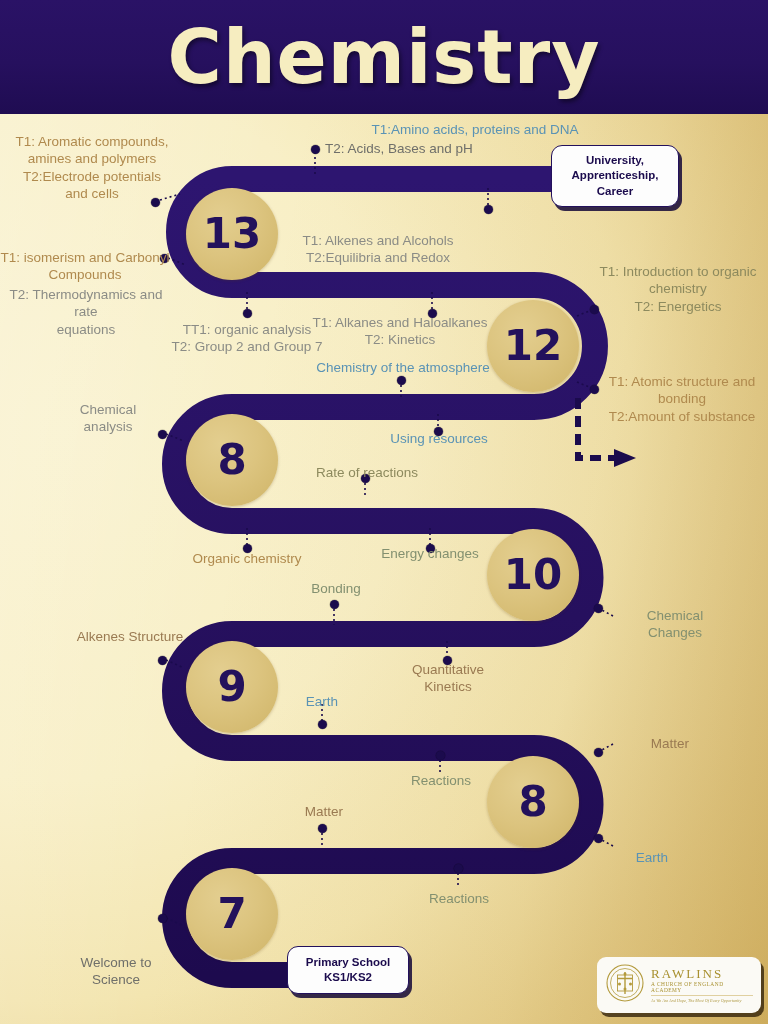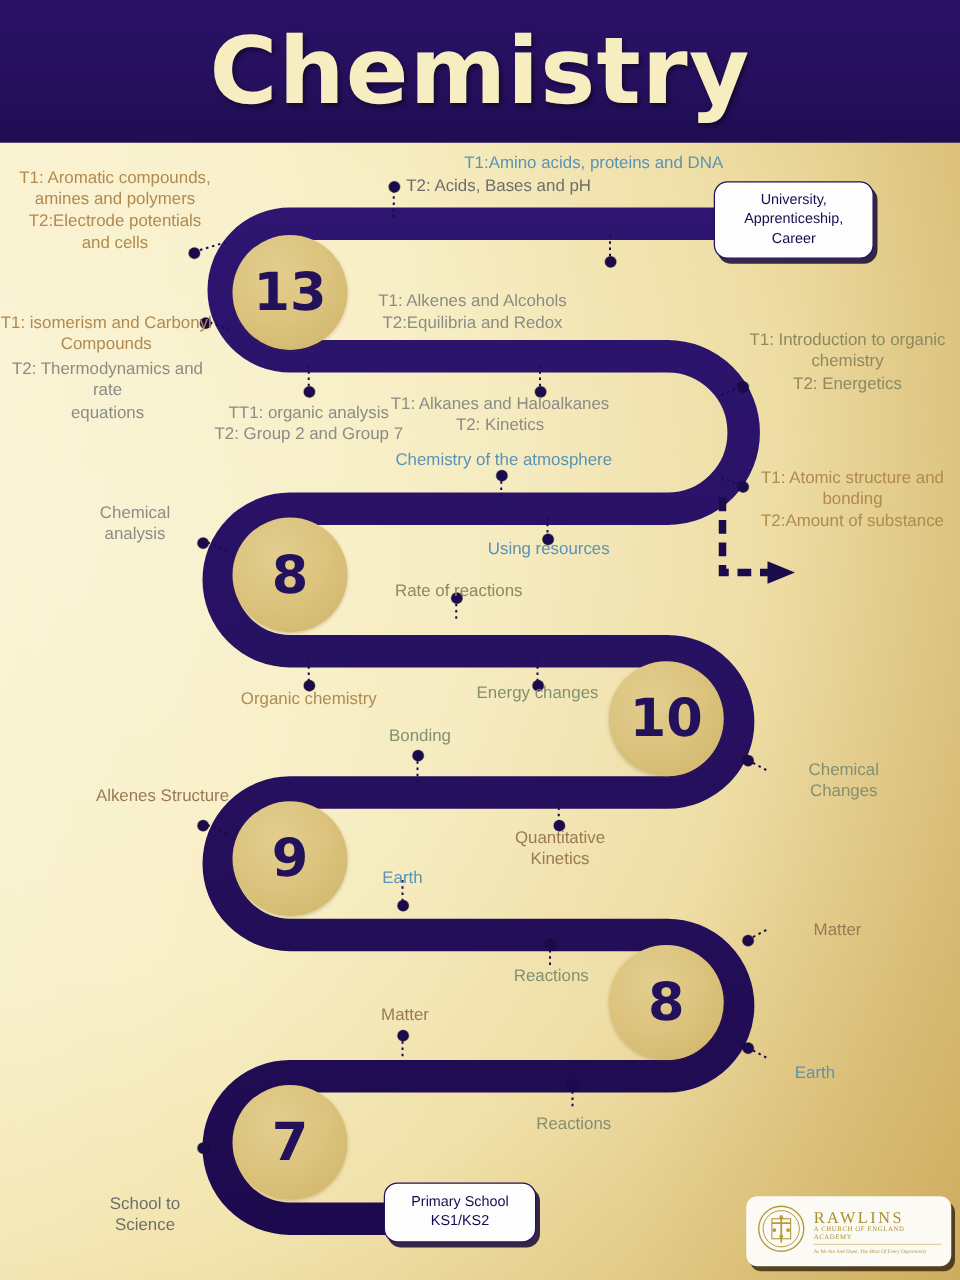--- a/index.html
+++ b/index.html
@@ -77,25 +77,25 @@
   .ta-l{text-align:left;}
 
   
   .callout{
     position:absolute;z-index:7;
     background:#fdfdfd;
     border:1.6px solid #23115c;
     border-radius:11px;
     color:#1b0b4d;
     font-family:"Liberation Sans", sans-serif;
-    font-weight:normal;font-size:11.5px;line-height:1.33;
+    font-weight:bold;font-size:11.5px;line-height:1.33;
     display:flex;align-items:center;justify-content:center;
     text-align:center;white-space:pre-line;
     box-shadow:3px 4px 0 rgba(20,8,55,.85);
-    padding:4px 6px;box-sizing:border-box;margin-left:20px;
+    padding:4px 6px;box-sizing:border-box;
   }
 
   
   svg#arrow{position:absolute;left:0;top:0;width:768px;height:1024px;z-index:6;pointer-events:none;}
 
   
   .logo{
     position:absolute;z-index:8;
     background:#fbfaf5;
     border-radius:9px;
@@ -153,20 +153,23 @@
          A 53,53 0 0 0 232,748
          L 534,748
          A 53,53 0 0 1 534,861
          L 232,861
          A 53,53 0 0 0 232,975
          L 400,975" fill="none" stroke="url(#pg)" stroke-width="26" stroke-linecap="butt"></path>
   </svg>
 
   <div class="year" style="left:186px;top:188px;width:92px;height:92px;font-size:42px;">
     <span>13</span>
+  </div>
+  <div class="year" style="left:487px;top:300px;width:92px;height:92px;font-size:42px;">
+    <span>12</span>
   </div>
   <div class="year" style="left:186px;top:414px;width:92px;height:92px;font-size:42px;">
     <span>8</span>
   </div>
   <div class="year" style="left:487px;top:529px;width:92px;height:92px;font-size:42px;">
     <span>10</span>
   </div>
   <div class="year" style="left:186px;top:641px;width:92px;height:92px;font-size:42px;">
     <span>9</span>
   </div>
@@ -301,21 +304,21 @@
   <div class="lbl c-brown ta-c" style="left:638px;top:735px;width:64px;">Matter</div>
 
   <div class="lbl c-sage ta-c" style="left:406px;top:772px;width:70px;">Reactions</div>
 
   <div class="lbl c-brown ta-c" style="left:292px;top:803px;width:64px;">Matter</div>
 
   <div class="lbl c-teal ta-c" style="left:622px;top:849px;width:60px;">Earth</div>
 
   <div class="lbl c-sage ta-c" style="left:423px;top:890px;width:72px;">Reactions</div>
 
-  <div class="lbl c-grey ta-c" style="left:68px;top:954px;width:96px;">School to
+  <div class="lbl c-grey ta-c" style="left:68px;top:954px;width:96px;">Welcome to
 Science</div>
 
   <div class="callout" style="left:551px;top:145px;width:128px;height:62px;">University,
 Apprenticeship,
 Career</div>
 
 
   <div class="callout" style="left:287px;top:946px;width:122px;height:48px;">Primary School
 KS1/KS2</div>
 

